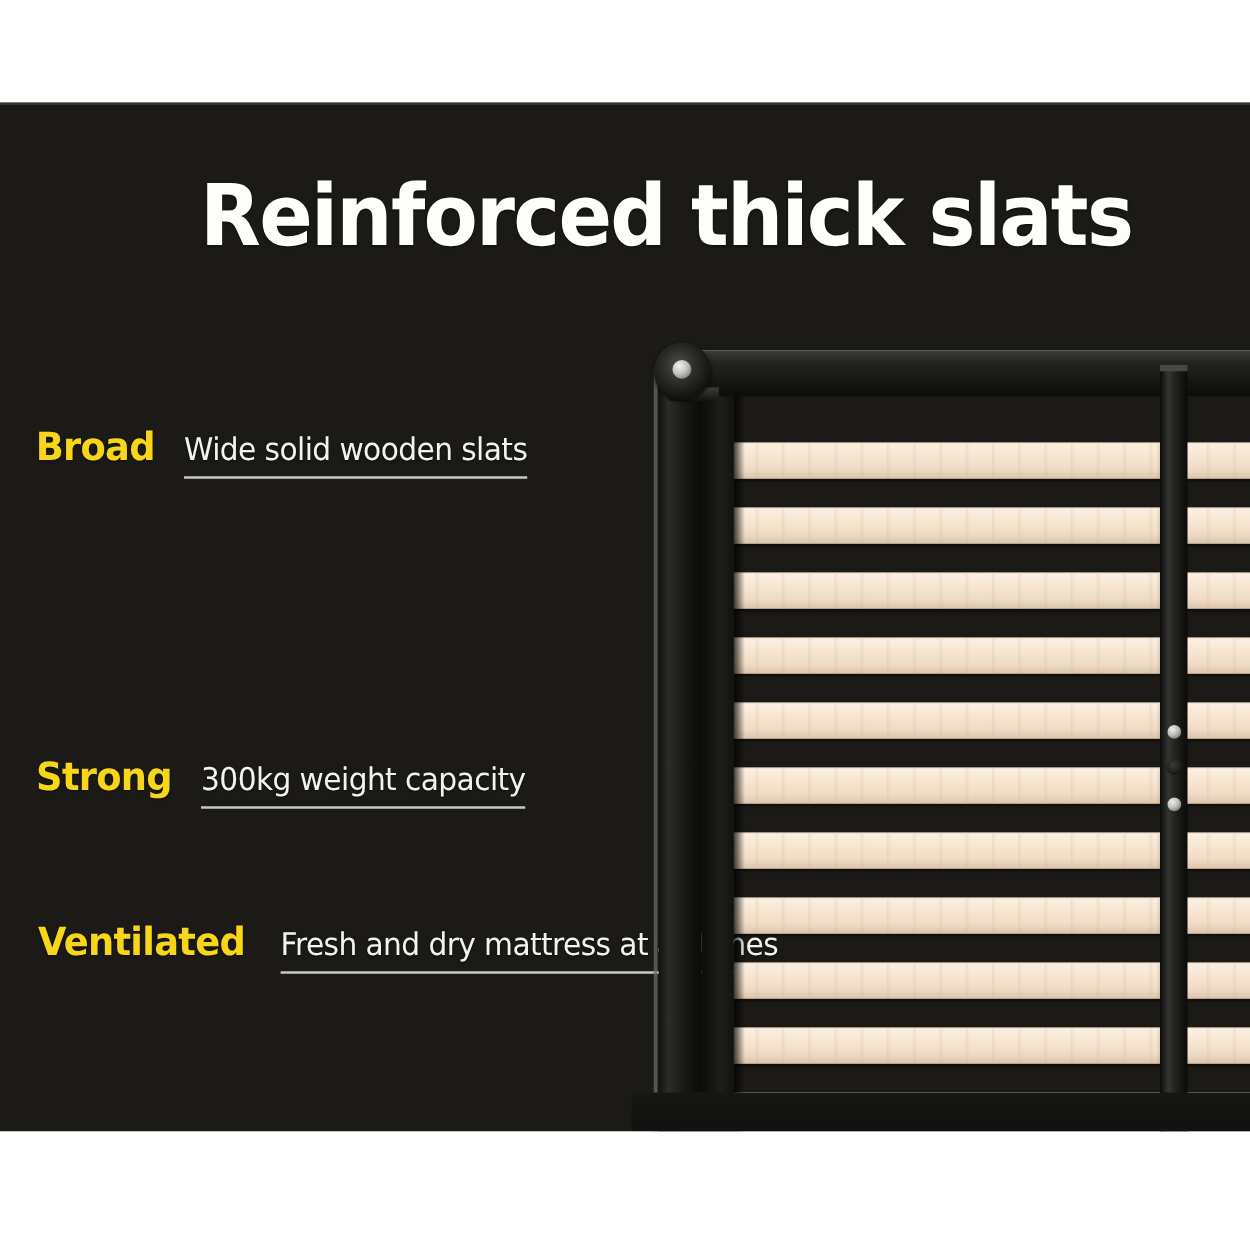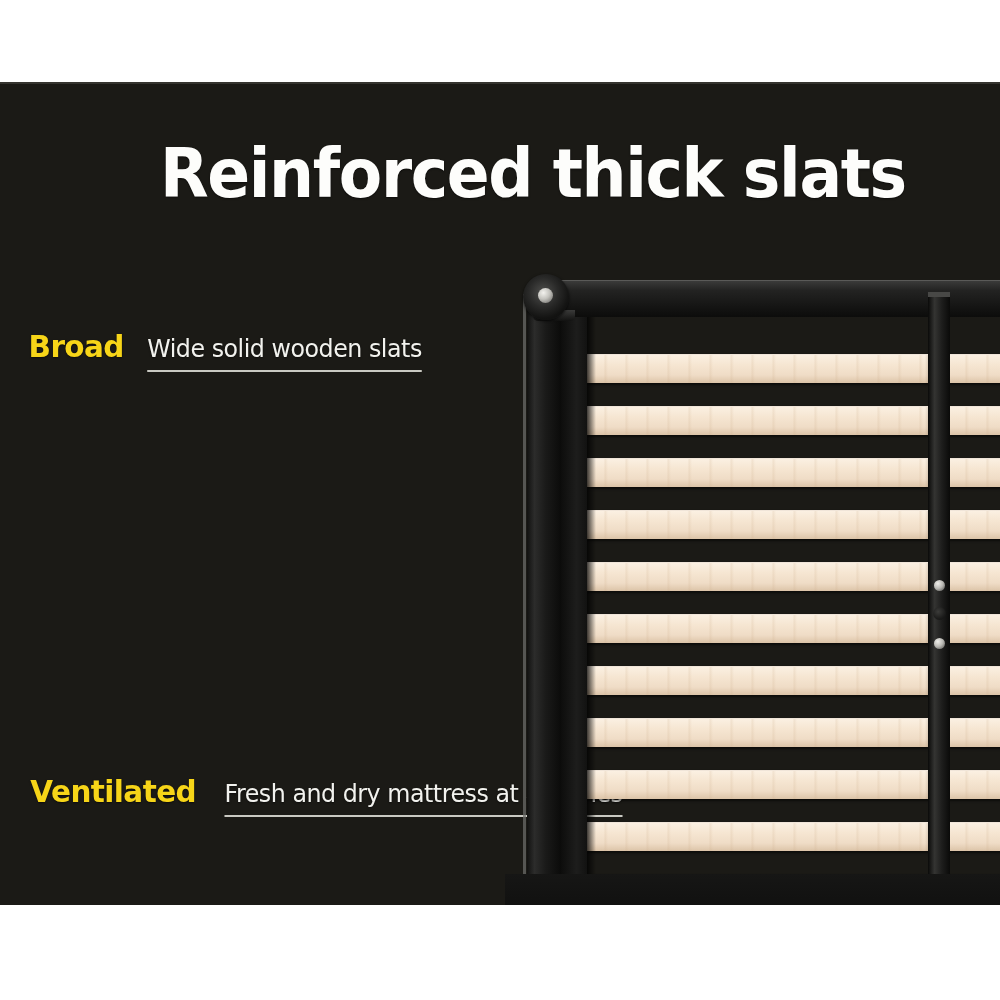--- a/index.html
+++ b/index.html
@@ -83,24 +83,24 @@
     font-size: 25px;
     letter-spacing: -0.5px;
     margin-left: 14px;
     padding-bottom: 7px;
     transform: scaleX(0.95);
     transform-origin: left baseline;
     border-bottom: 2px solid #c9c9c2;
     text-shadow: 0 1px 2px rgba(0,0,0,.5);
   }
 
-  .f0 { top: 328px; }
+  .f0 { top: 340px; }
   .f1 { top: 472px; }
   .f2 { top: 604px; }
-  .f3 { top: 773px; text-align: right; }
+  .f3 { top: 736px; text-align: right; }
 
   
   .bed {
     position: absolute;
     left: 505px;
     top: 82px;
     width: 495px;
     height: 823px;
     overflow: hidden;
   }
@@ -281,20 +281,24 @@
   </div>
 
   <div class="headline">Reinforced thick slats</div>
 
   <div class="feature f0">
     <span class="key">Broad</span>
     <span class="desc">Wide solid wooden slats</span>
   </div>
 
 
+  <div class="feature f2">
+    <span class="key">Strong</span>
+    <span class="desc">300kg weight capacity</span>
+  </div>
 
   <div class="feature f3">
     <span class="key">Ventilated</span>
     <span class="desc">Fresh and dry mattress at all times</span>
   </div>
 
   <div class="bed">
 
     <div class="bed-left-shadow"></div>
 

